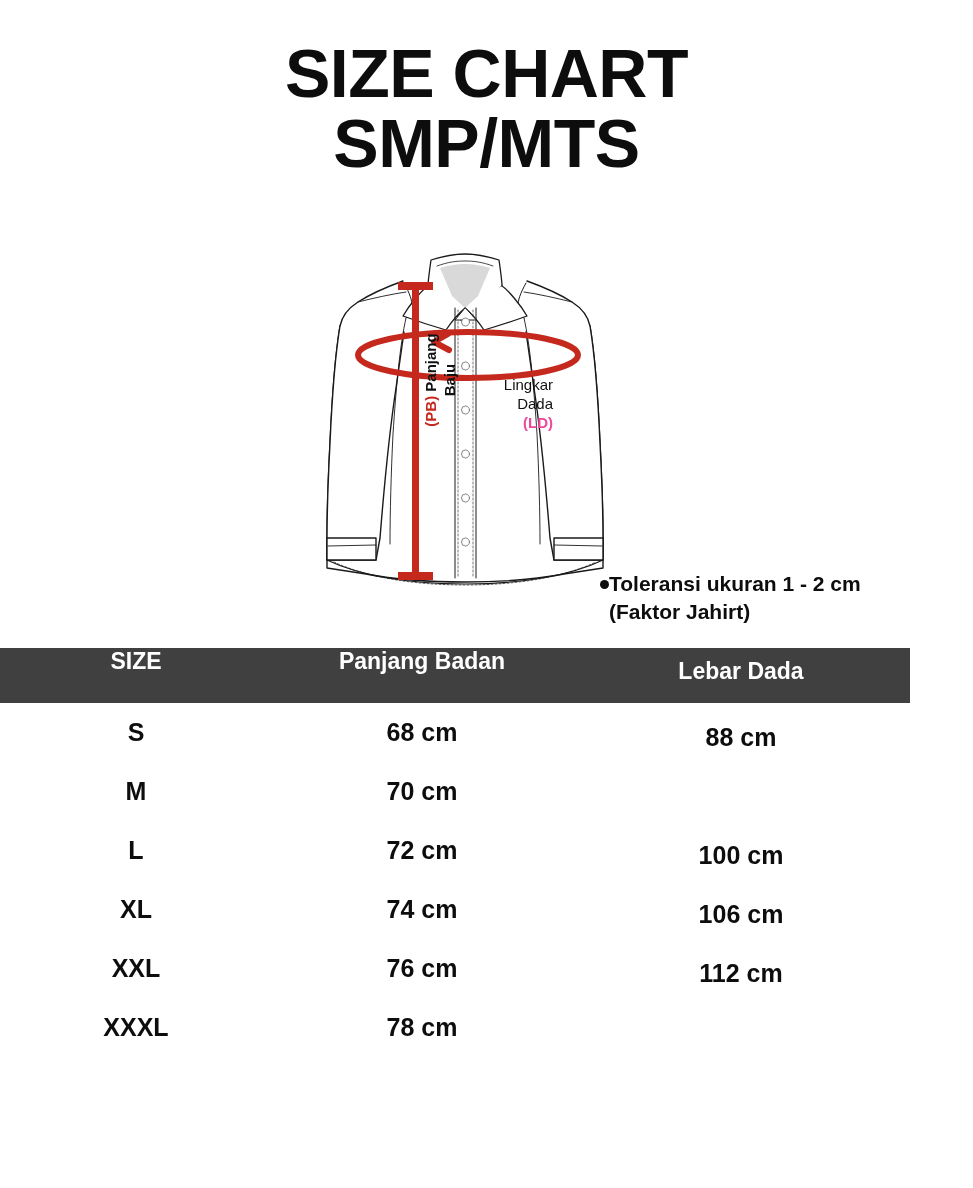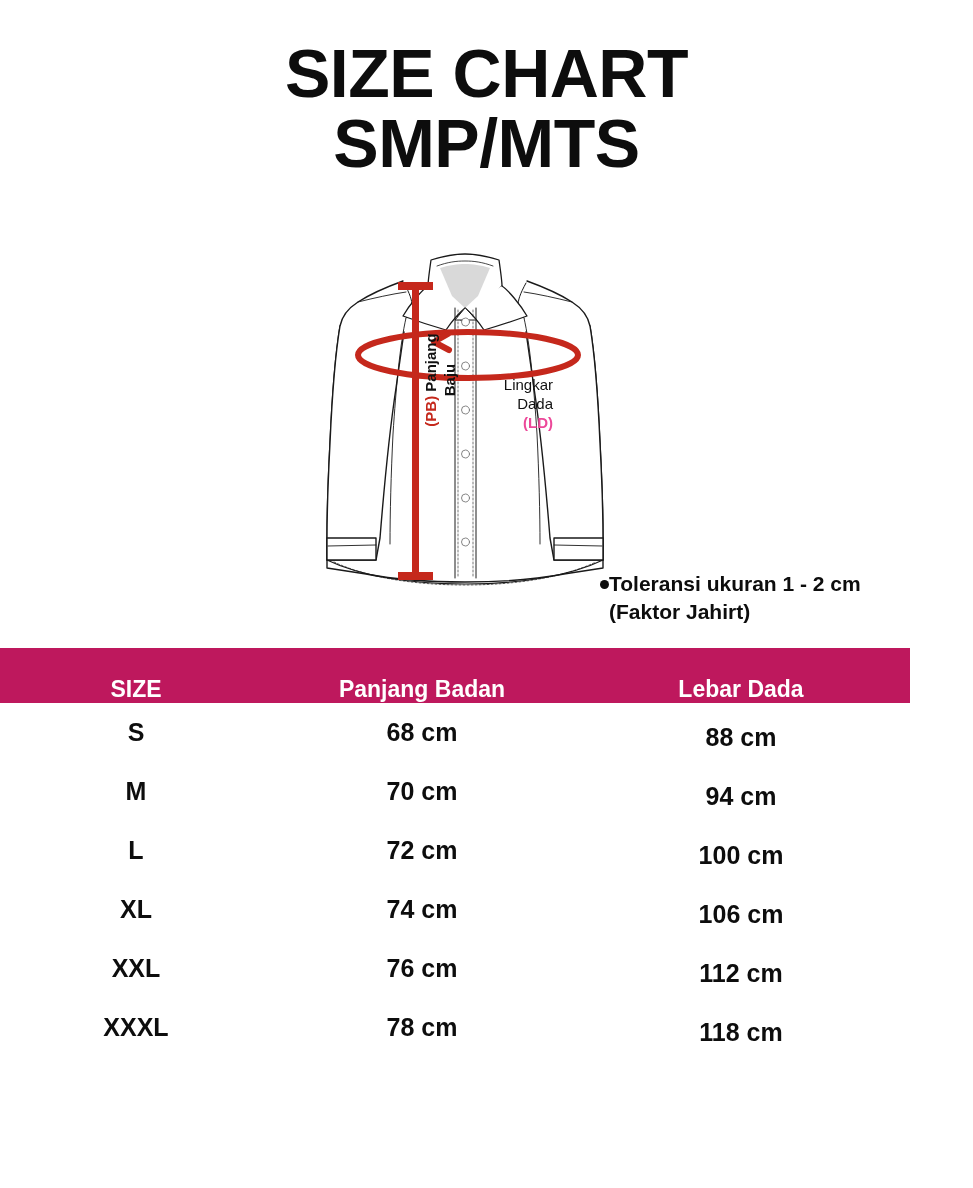--- a/index.html
+++ b/index.html
@@ -122,23 +122,23 @@
   
   .table {
     position: absolute;
     left: 0;
     top: 648px;
     width: 973px;
   }
   .thead {
     width: 910px;
     height: 55px;
-    background: #be185d;
+    background: #404040;
     display: flex;
-    align-items: flex-end;
+    align-items: flex-start;
   }
   .thead .cell {
     font-family: "Liberation Sans", sans-serif;
     font-weight: 700;
     font-size: 23px;
     color: #ffffff;
     text-align: center;
   }
   .trow {
     width: 910px;
@@ -273,21 +273,20 @@
 
     <div class="trow">
       <div class="cell col-size">S</div>
       <div class="cell col-len">68 cm</div>
       <div class="cell col-chest">88 cm</div>
     </div>
 
     <div class="trow">
       <div class="cell col-size">M</div>
       <div class="cell col-len">70 cm</div>
-      <div class="cell col-chest">94 cm</div>
     </div>
 
     <div class="trow">
       <div class="cell col-size">L</div>
       <div class="cell col-len">72 cm</div>
       <div class="cell col-chest">100 cm</div>
     </div>
 
     <div class="trow">
       <div class="cell col-size">XL</div>
@@ -297,17 +296,16 @@
 
     <div class="trow">
       <div class="cell col-size">XXL</div>
       <div class="cell col-len">76 cm</div>
       <div class="cell col-chest">112 cm</div>
     </div>
 
     <div class="trow">
       <div class="cell col-size">XXXL</div>
       <div class="cell col-len">78 cm</div>
-      <div class="cell col-chest">118 cm</div>
     </div>
 
   </div>
 </div>
 
 </body></html>

